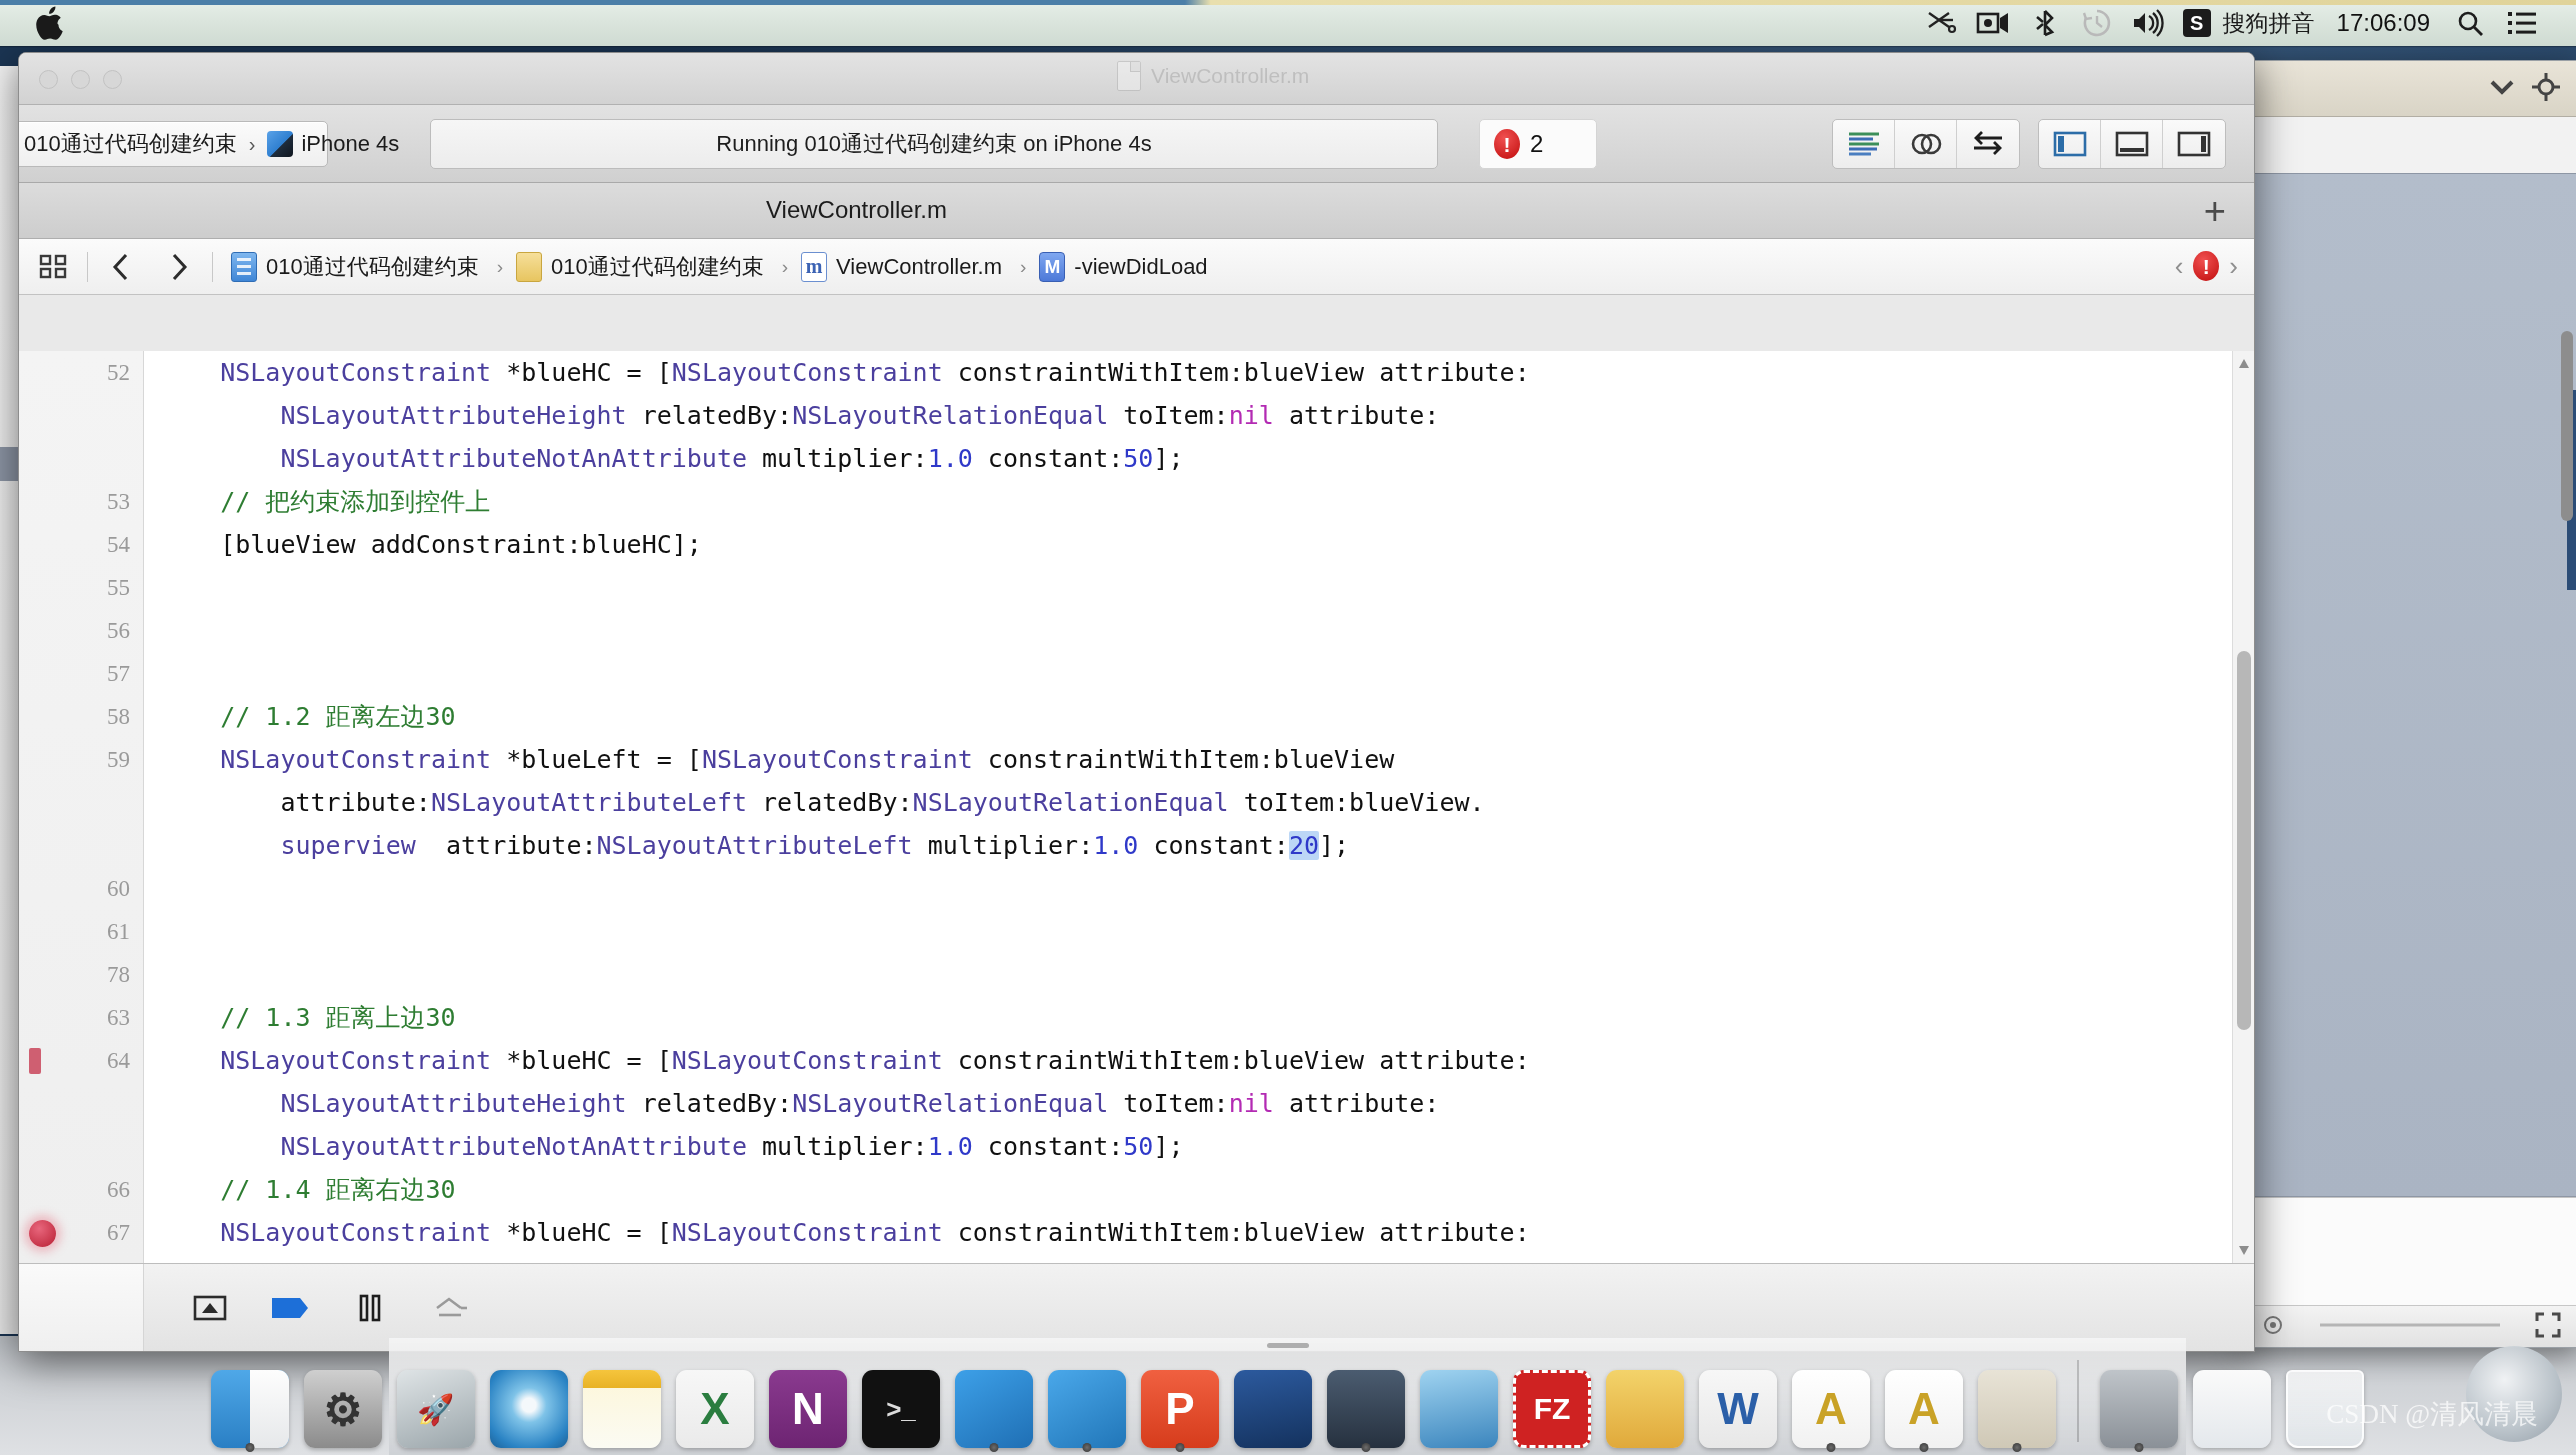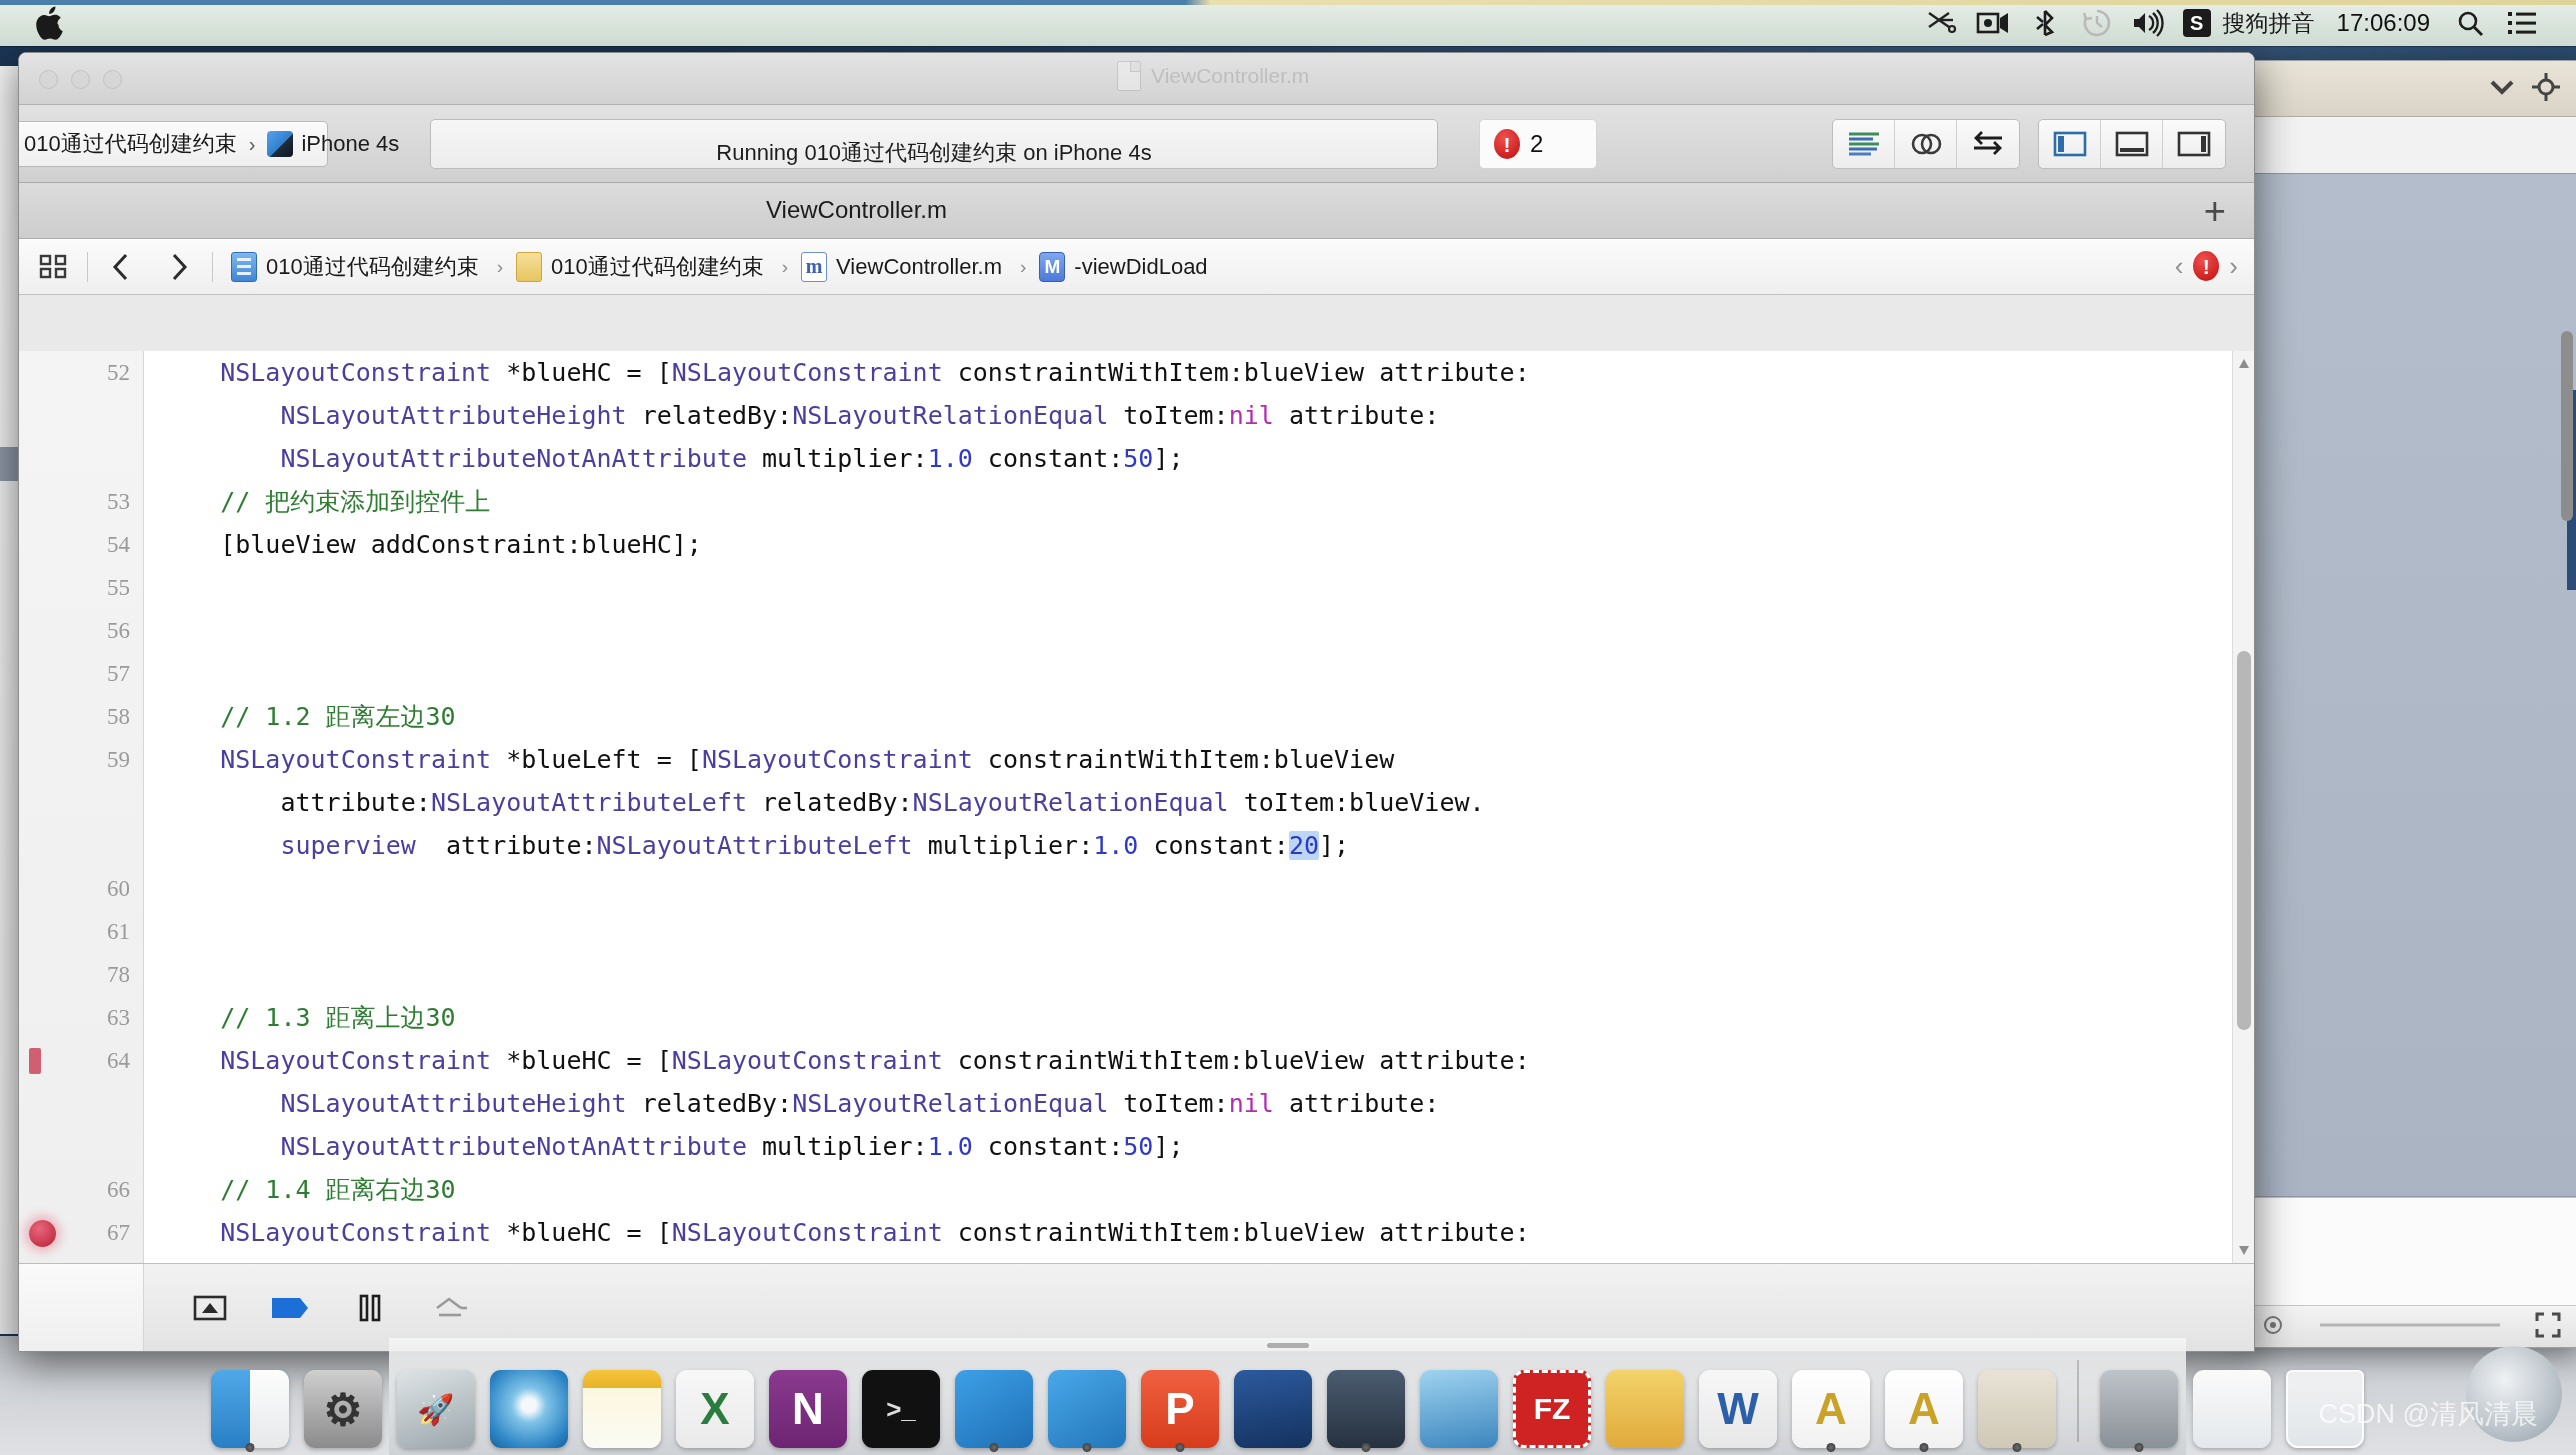--- a/index.html
+++ b/index.html
@@ -168,21 +168,21 @@
   .scheme-box .chev{font-size:20px;color:#555;margin:0 4px}
   .sim-icon{
     width:26px;height:26px;border-radius:4px;
     background:linear-gradient(135deg,#5aa2e8 0%,#2f7fd0 55%,#1f2d3d 56%,#10161f 100%);
     flex:0 0 auto;
   }
   .activity-box{
     position:absolute;left:411px;top:14px;width:1008px;height:50px;
     background:linear-gradient(180deg,#f6f6f6,#ececec);
     border:1px solid #bcbcbc;border-radius:5px;
-    display:flex;align-items:flex-end;justify-content:center;
+    display:flex;align-items:center;justify-content:center;
   }
   .activity-box .atext{font-size:22px;color:#1d1d1d;white-space:nowrap}
   .issue-chip{
     position:absolute;right:-160px;top:-1px;height:50px;min-width:118px;
     background:#fbfbfb;border:1px solid #d4d4d4;border-radius:5px;
     display:flex;align-items:center;gap:10px;padding:0 14px;
   }
   .err-dot{
     width:26px;height:30px;border-radius:50%;
     background:radial-gradient(circle at 40% 30%,#f05050,#c10d0d);
@@ -378,21 +378,21 @@
   .i-pic{background:linear-gradient(180deg,#e8e3d6,#cfc8b6)}
   .i-screens{background:linear-gradient(180deg,#bfc4c9,#8a9097)}
   .i-docs{background:linear-gradient(180deg,#fafafa,#e4e8ec)}
   .i-trash{background:linear-gradient(180deg,rgba(255,255,255,.7),rgba(225,230,234,.85));
     border:2px solid rgba(255,255,255,.85);border-radius:6px 6px 12px 12px}
 
   
   #watermark{
     position:absolute;right:38px;bottom:24px;font-size:27px;
     color:rgba(255,255,255,.72);z-index:55;white-space:nowrap;
-    font-family:Liberation Sans, sans-serif;
+    font-family:Liberation Serif, serif;
   }
   
   #desk-circle{
     position:absolute;right:14px;bottom:14px;width:96px;height:96px;border-radius:50%;
     background:radial-gradient(circle at 40% 35%,#f2f4f6,#b9c2c9 60%,#8e99a3 100%);
     z-index:50;opacity:.95;
   }
 </style>
 </head>
 <body>

